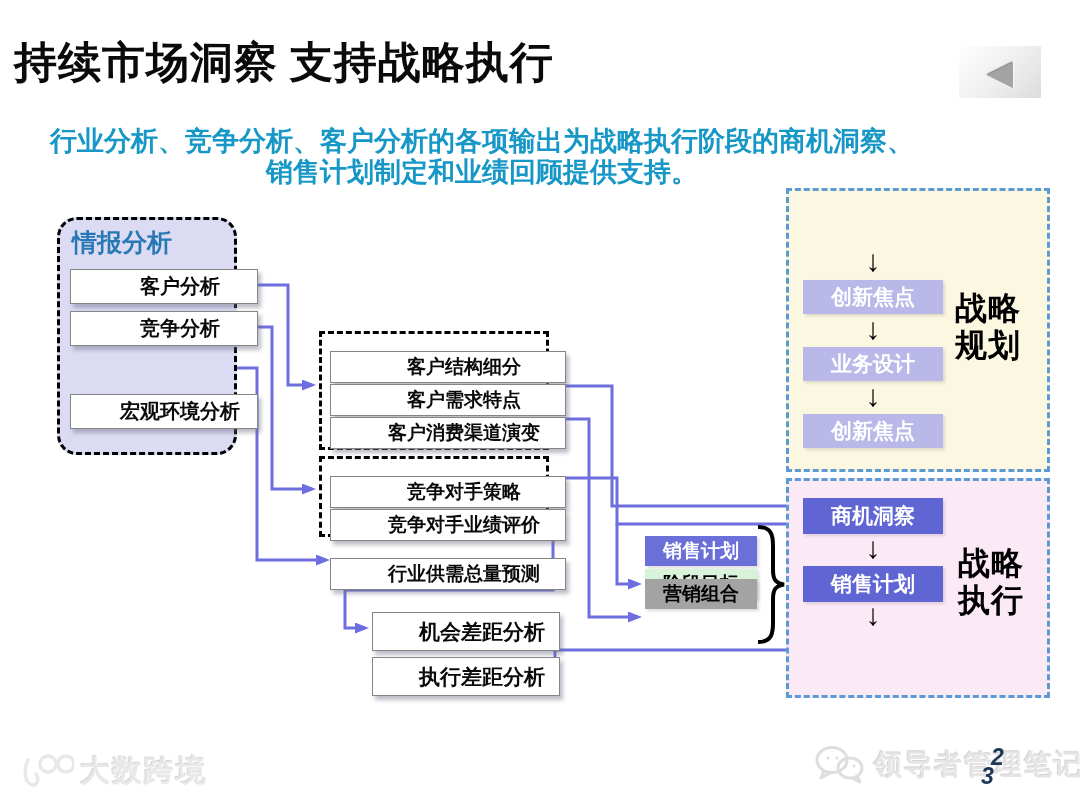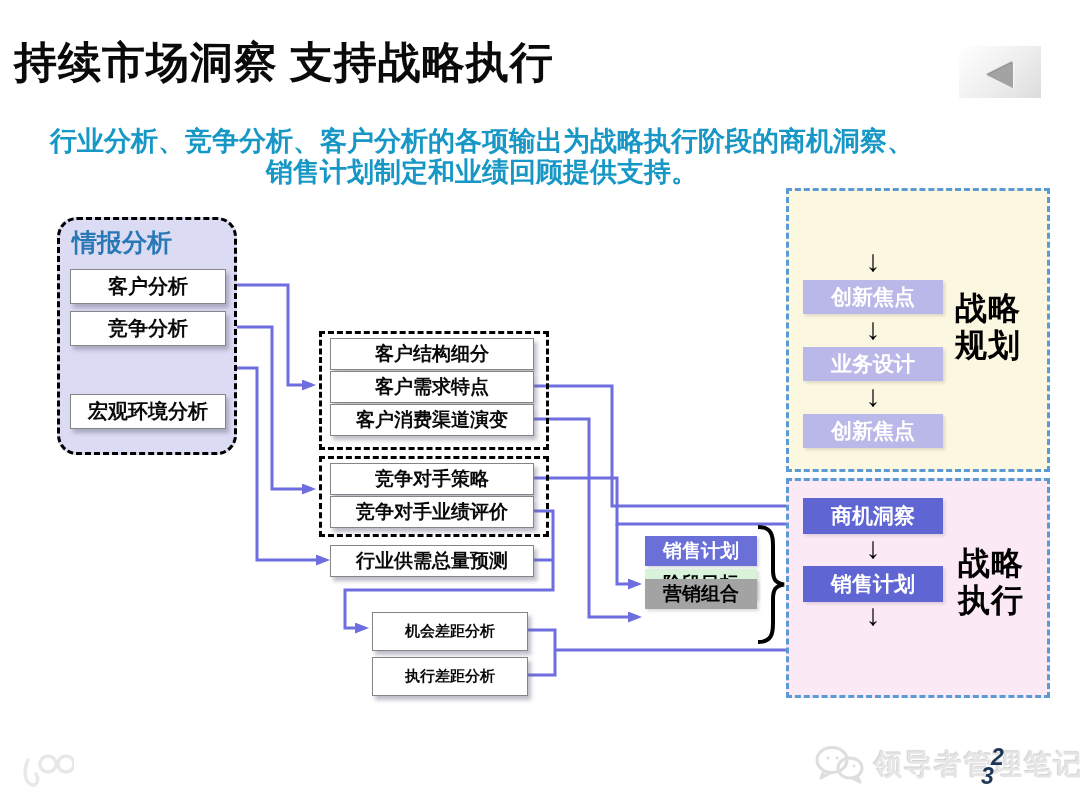--- a/index.html
+++ b/index.html
@@ -13,26 +13,26 @@
     background:linear-gradient(135deg,#ffffff 0%,#eeeeee 55%,#dcdcdc 100%);
     display:flex;align-items:center;justify-content:center;cursor:pointer;}
   .back-btn span{color:#a3a3a3;font-size:34px;line-height:1;
     text-shadow:1px 1px 1px #fff,-1px -1px 1px #8a8a8a;}
   .subtitle{left:50px;top:126px;font-size:27px;font-weight:700;color:#1697c6;line-height:31px;white-space:nowrap;text-align:center;}
   
   .intel-panel{left:57px;top:217px;width:174px;height:232px;background:#dbdbf3;
     border:3.5px dashed #000;border-radius:20px;}
   .intel-title{left:72px;top:226px;font-size:25px;font-weight:800;color:#2878b5;}
   .wbox{background:#fff;border:1px solid #858585;box-shadow:3px 4px 4px rgba(110,110,135,.45);
-    display:flex;align-items:center;justify-content:center;font-weight:800;color:#0a0a0a;white-space:nowrap;}
+    display:flex;align-items:center;justify-content:center;font-weight:800;color:#0a0a0a;white-space:nowrap;padding-left:32px;}
   .intel-item{left:70px;width:154px;height:33px;font-size:20px;}
   
   .dash-group{border:3.5px dashed #000;background:transparent;}
-  .mid-item{left:330px;width:202px;height:30px;font-size:19px;}
-  .gap-item{left:372px;width:154px;height:37px;font-size:15px;}
+  .mid-item{left:330px;width:202px;height:30px;font-size:19px;margin-top:13px;}
+  .gap-item{left:372px;width:154px;height:37px;font-size:21px;}
   
   .sales-item{left:645px;width:112px;height:30px;font-size:19px;font-weight:800;
     display:flex;align-items:center;justify-content:center;box-shadow:2px 2px 3px rgba(0,0,0,.15);}
   
   .panel-yellow{left:786px;top:188px;width:258px;height:278px;background:#fbf7e0;border:3px dashed #5b9bd5;}
   .panel-pink{left:786px;top:478px;width:258px;height:214px;background:#fce9f6;border:3px dashed #5b9bd5;}
   .step{left:803px;width:140px;display:flex;align-items:center;justify-content:center;
     font-weight:800;color:#fff;box-shadow:2px 2px 3px rgba(0,0,0,.12);}
   .step-purple{background:#bab8e8;height:34px;font-size:21px;}
   .step-blue{background:#5f66d4;height:36px;font-size:21px;}
@@ -130,20 +130,21 @@
   <div class="abs step step-blue" style="top:566px">销售计划</div>
   <div class="abs flow-arrow" style="top:598px">↓</div>
   <div class="abs panel-label" style="left:958px;top:545px">战略执行</div>
 
   <div class="abs wm-left">
     <svg width="52" height="42">
       <path d="M6,10 C2,18 2,30 8,34 C14,38 18,30 14,24" fill="none" stroke="#e8e8e8" stroke-width="3.5" stroke-linecap="round"></path>
       <circle cx="26" cy="14" r="8" fill="none" stroke="#e8e8e8" stroke-width="3.5"></circle>
       <circle cx="44" cy="14" r="8" fill="none" stroke="#e8e8e8" stroke-width="3.5"></circle>
     </svg>
+    <span class="wm-text">大数跨境</span>
   </div>
 
   <div class="abs wm-right">
     <svg width="54" height="46">
       <ellipse cx="20" cy="18" rx="15" ry="12.5" fill="none" stroke="#dedede" stroke-width="3"></ellipse>
       <path d="M12,29 L9,36 L18,31" fill="none" stroke="#dedede" stroke-width="3" stroke-linejoin="round"></path>
       <ellipse cx="38" cy="26" rx="12" ry="10" fill="none" stroke="#dedede" stroke-width="3"></ellipse>
       <path d="M45,34 L48,40 L40,36" fill="none" stroke="#dedede" stroke-width="3" stroke-linejoin="round"></path>
       <circle cx="16" cy="16" r="1.6" fill="#dedede"></circle>
       <circle cx="25" cy="16" r="1.6" fill="#dedede"></circle>

